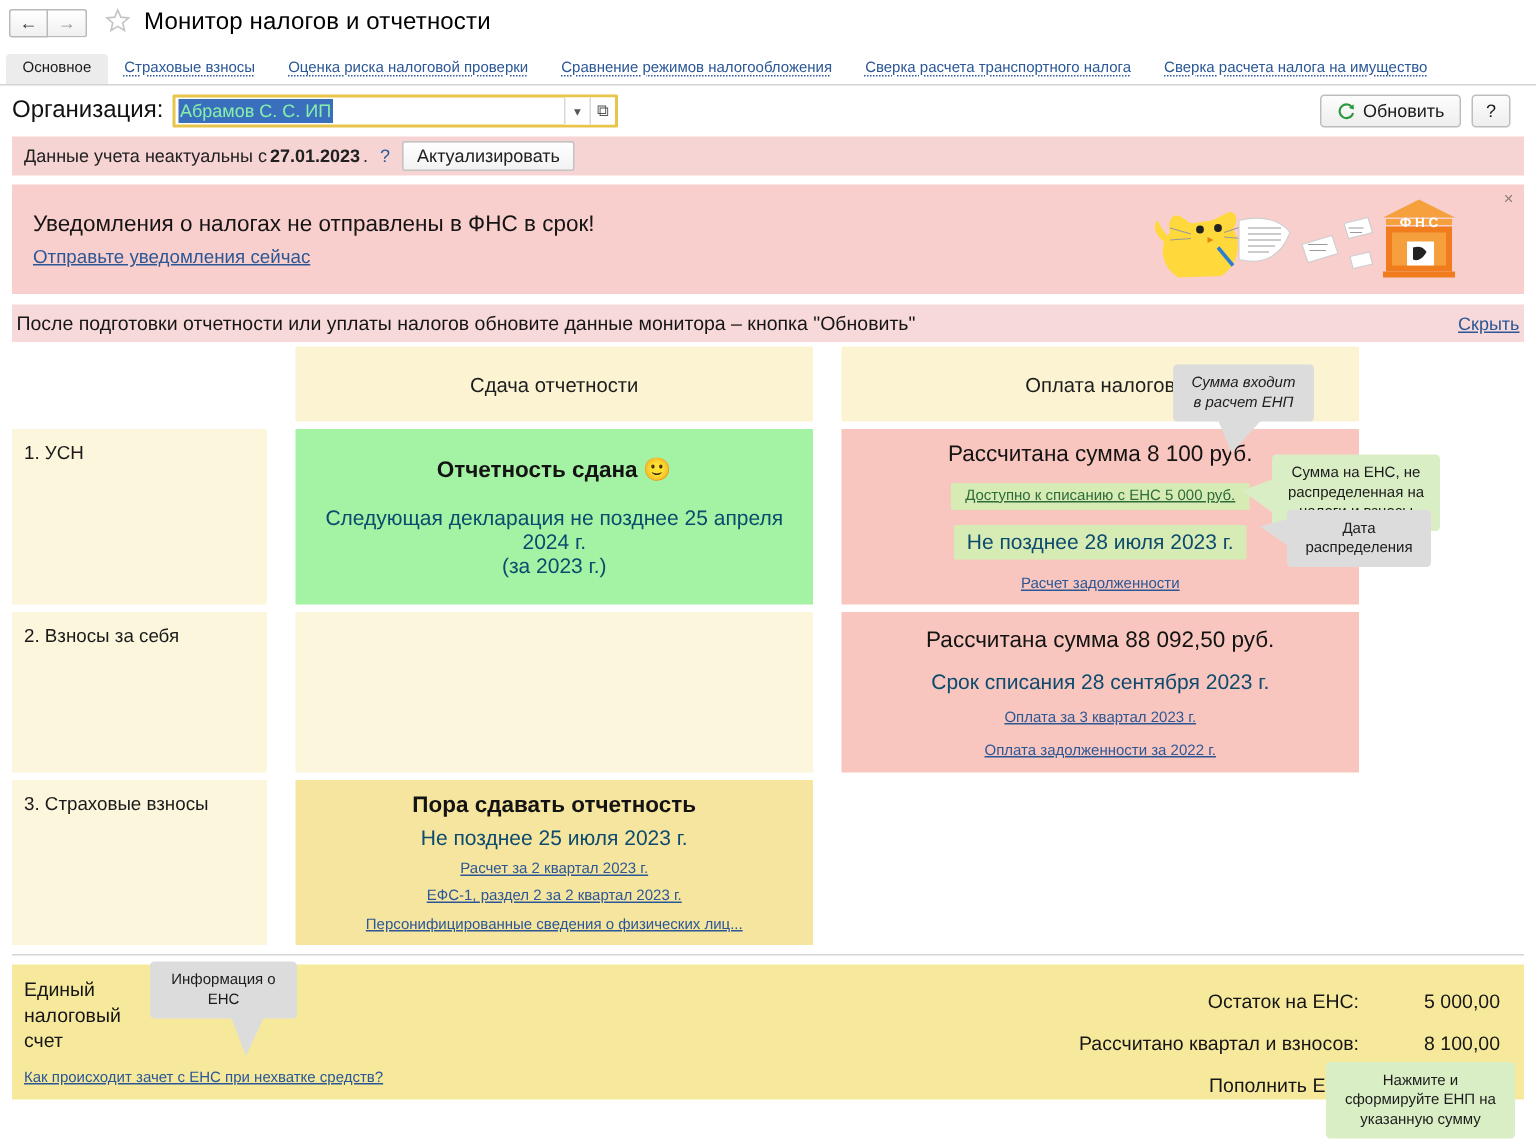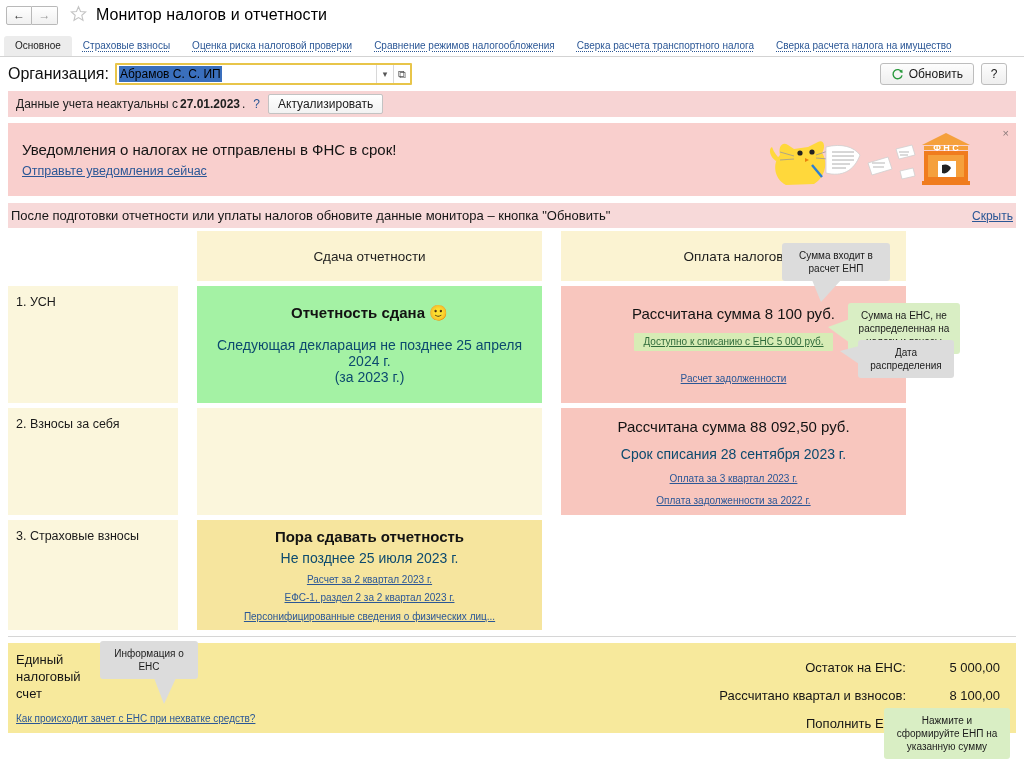--- a/index.html
+++ b/index.html
@@ -64,21 +64,21 @@
     display: flex; align-items: stretch;
     width: 297px; height: 22px;
     border: 2px solid #e8c54a; background: #fff;
     border-radius: 1px;
   }
   .orgvalue {
     flex: 1; display: flex; align-items: center; padding: 0 2px;
     overflow: hidden;
   }
   .orgvalue span {
-    background: #3a6fbd; color: #000000; padding: 1px 1px; font-size: 12px;
+    background: #3a6fbd; color: #86efac; padding: 1px 1px; font-size: 12px;
   }
   .orgdrop, .orgopen {
     width: 17px; display: flex; align-items: center; justify-content: center;
     border-left: 1px solid #d8d8d8; color: #555; font-size: 9px; cursor: pointer;
     background: #fff;
   }
   .orgopen { font-size: 11px; }
   .rightbtns { margin-left: auto; display: flex; align-items: center; gap: 7px; padding-right: 9px; }
   .btn {
     height: 22px; padding: 0 10px;
@@ -202,21 +202,21 @@
   .callout {
     position: absolute; z-index: 30;
     padding: 6px 9px; font-size: 10px; line-height: 13px;
     text-align: center; color: #1b1b1b; border-radius: 3px;
   }
   .callout.gray { background: #dcdcdc; }
   .callout.green { background: #d9eec4; }
   .callout .tail {
     position: absolute; width: 0; height: 0;
   }
-  .co1 { left: 782px; top: 243px; width: 108px; }
+  .co1 { left: 782px; top: 243px; width: 94px; font-style: italic; }
   .co1 .tail {
     left: 30px; bottom: -21px;
     border-left: 9px solid transparent; border-right: 20px solid transparent;
     border-top: 22px solid #dcdcdc;
   }
   .co2 { left: 848px; top: 303px; width: 112px; }
   .co2 .tail {
     left: -20px; top: 16px;
     border-top: 8px solid transparent; border-bottom: 16px solid transparent;
     border-right: 22px solid #d9eec4;
@@ -374,20 +374,21 @@
         <div class="sp14"></div>
         <div class="sub">Следующая декларация не позднее 25 апреля 2024 г.</div>
         <div class="sub">(за 2023 г.)</div>
       </div>
 
       <div class="c-pay cell c-pink">
         <div class="big">Рассчитана сумма 8 100 руб.</div>
         <div class="sp10"></div>
         <div class="lnk gl hl-green">Доступно к списанию с ЕНС 5 000 руб.</div>
         <div class="sp10"></div>
+        <div class="sub hl-green">Не позднее 28 июля 2023 г.</div>
         <div class="sp10"></div>
         <div class="lnk">Расчет задолженности</div>
       </div>
     </div>
 
     <div class="trow" style="height:107px">
       <div class="c-name cell namecell">2. Взносы за себя</div>
       <div class="c-rep cell c-cream"></div>
       <div class="c-pay cell c-pink">
         <div class="big">Рассчитана сумма 88 092,50 руб.</div>

